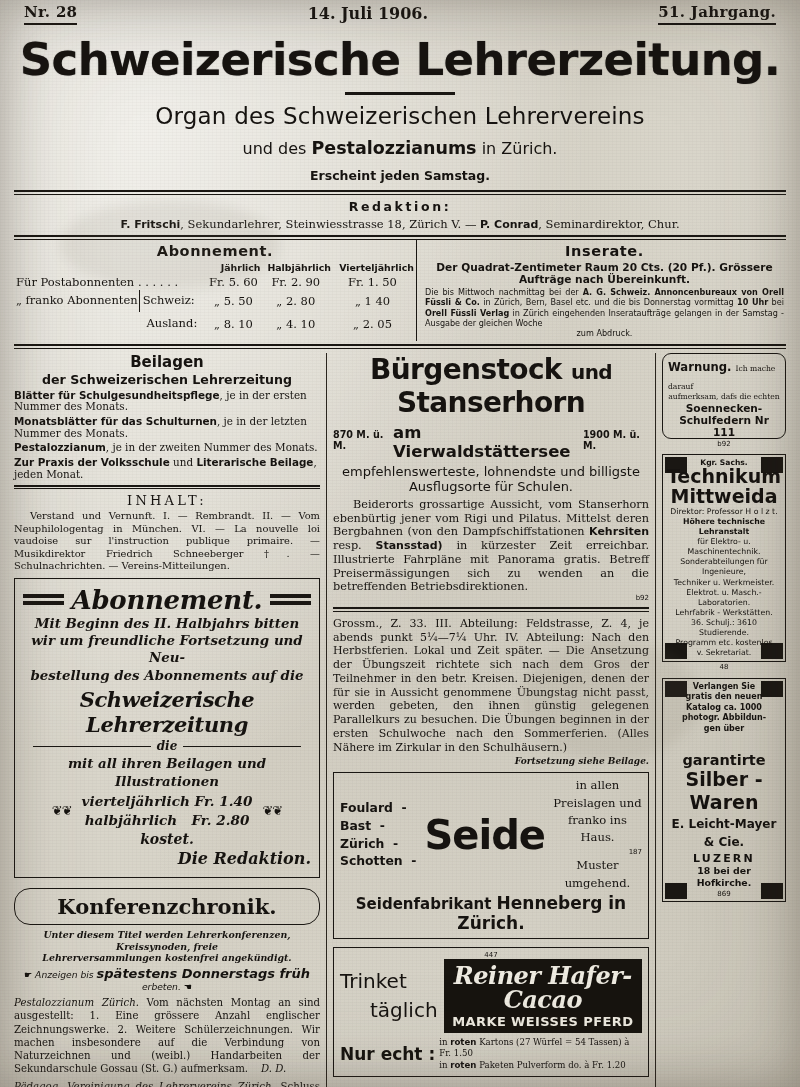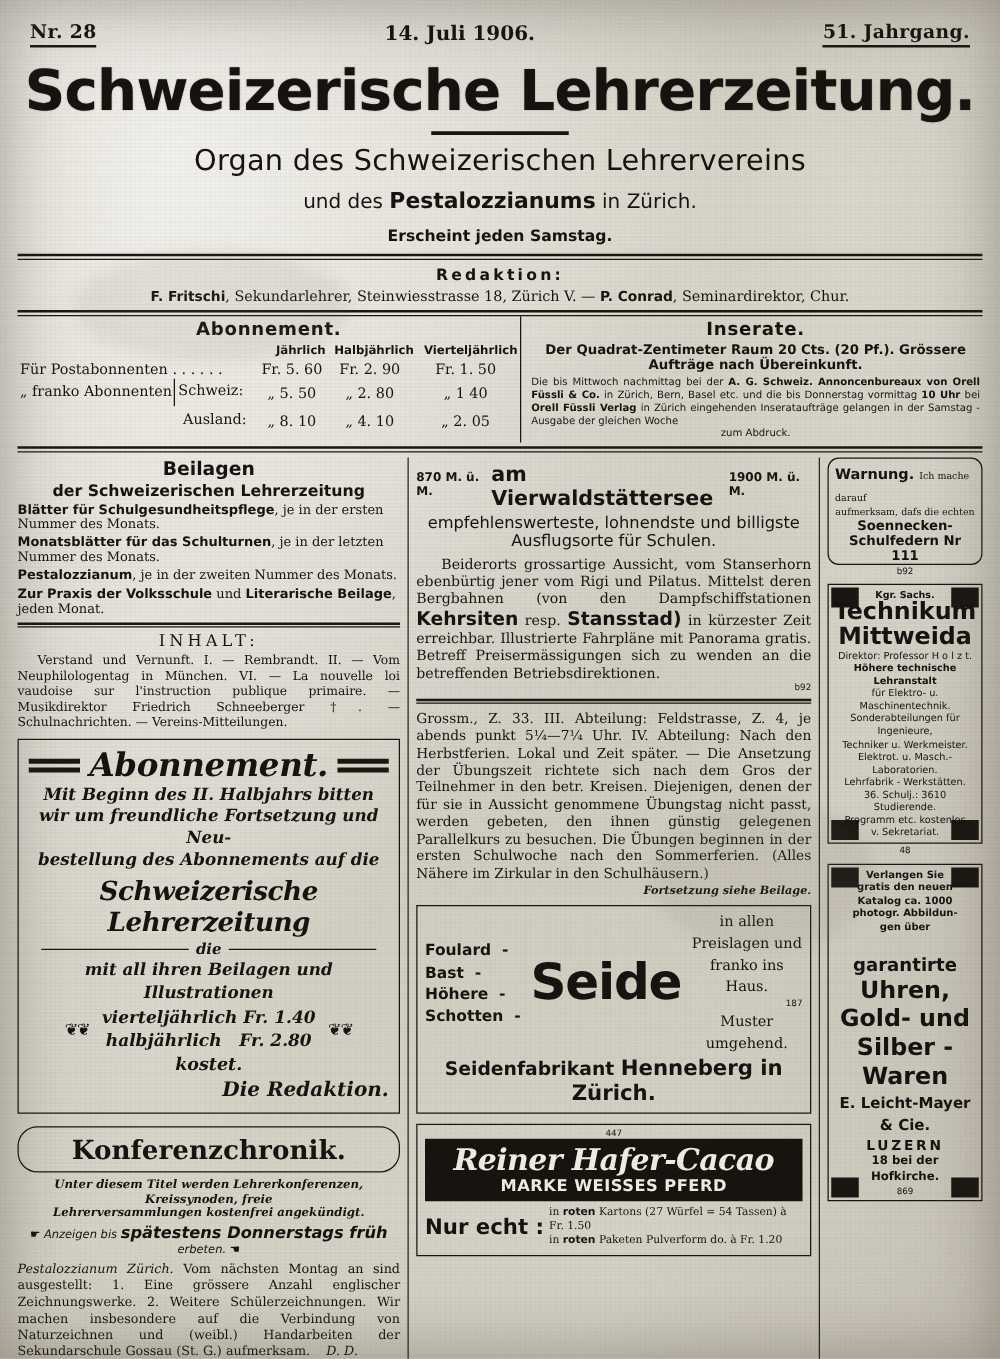--- a/index.html
+++ b/index.html
@@ -25,21 +25,21 @@
     background-image:
       repeating-linear-gradient(0deg, rgba(90,82,66,.10) 0 1px, rgba(255,255,255,0) 1px 3px),
       repeating-linear-gradient(90deg, rgba(90,82,66,.07) 0 1px, rgba(255,255,255,0) 1px 4px);
   }
   .vign{position:absolute;inset:0;pointer-events:none;
     box-shadow: inset 0 0 48px rgba(60,52,40,.33), inset 0 0 120px rgba(60,52,40,.16);}
   .page{position:absolute;inset:0;padding:0 10px;box-sizing:border-box;}
 
   
   .topline{display:flex;justify-content:space-between;align-items:flex-end;
-           padding:16px 14px 0 14px;}
+           padding:3px 14px 0 14px;}
   .topline .nr,.topline .jg{font-family:"DejaVu Serif",serif;font-weight:bold;font-size:15px;
            letter-spacing:.3px;border-bottom:2.4px solid #1a1713;padding-bottom:2px;}
   .topline .dt{font-family:"DejaVu Serif",serif;font-weight:bold;font-size:16px;padding-bottom:2px;}
 
   .title{
     text-align:center;font-family:"DejaVu Sans",sans-serif;font-weight:bold;
     font-size:45px;letter-spacing:-.6px;margin:12px 0 0 0;line-height:1;
     text-shadow:0 0 1px rgba(0,0,0,.5);
   }
   .ruleshort{width:110px;height:3px;background:#1a1713;margin:10px auto 8px auto;}
@@ -116,21 +116,21 @@
   .kpara{font-family:"DejaVu Serif",serif;font-size:10.2px;line-height:1.3;text-align:justify;margin-top:4px;}
   .kpara i{font-style:italic;}
 
   
   .buerg h1{margin:0;text-align:center;font-family:"DejaVu Sans",sans-serif;font-weight:bold;font-size:28px;letter-spacing:-.6px;}
   .buerg h1 .sm{font-size:20px;font-weight:bold;}
   .bline{display:flex;justify-content:space-between;align-items:baseline;margin-top:4px;font-family:"DejaVu Sans",sans-serif;font-size:9.6px;font-weight:bold;}
   .bline .mid{font-size:16.5px;font-weight:bold;}
   .bsub{text-align:center;font-family:"DejaVu Sans",sans-serif;font-size:13px;margin-top:3px;}
   .bbody{font-family:"DejaVu Serif",serif;font-size:11.3px;line-height:1.22;text-align:justify;margin-top:4px;text-indent:20px;}
-  .bbody b{font-family:"DejaVu Sans",sans-serif;font-weight:bold;font-size:15px;}
+  .bbody b{font-family:"DejaVu Sans",sans-serif;font-weight:bold;font-size:11px;}
   .refno{text-align:right;font-size:7px;font-family:"DejaVu Sans",sans-serif;}
 
   .hr3{border-top:2.4px solid #1a1713;border-bottom:1px solid #1a1713;height:1.5px;margin:5px 0;}
 
   .gross{font-family:"DejaVu Serif",serif;font-size:11px;line-height:1.25;text-align:justify;}
   .fortsetz{text-align:right;font-family:"DejaVu Serif",serif;font-style:italic;font-weight:bold;font-size:9px;margin-top:2px;}
 
   
   .seide{border:1.8px solid #1a1713;margin-top:6px;padding:4px 6px 5px 6px;}
   .seideGrid{display:flex;align-items:center;}
@@ -333,20 +333,25 @@
       </div>
       <div class="kpara">
         <i>Pädagog. Vereinigung des Lehrervereins Zürich.</i><span> Schluss der Zeichenausstellung im Pestalozzianum Samstag, den 14. Juli a. c.</span>
       </div>
 
     </div>
 
     <div class="colM">
 
       <div class="buerg">
+        <h1>
+          <span>Bürgenstock</span>
+          <span class="sm">und</span>
+          <span>Stanserhorn</span>
+        </h1>
         <div class="bline">
           <span>870 M. ü. M.</span>
           <span class="mid">am Vierwaldstättersee</span>
           <span>1900 M. ü. M.</span>
         </div>
         <div class="bsub">empfehlenswerteste, lohnendste und billigste Ausflugsorte für Schulen.</div>
         <div class="bbody">
           <span>Beiderorts grossartige Aussicht, vom Stanserhorn ebenbürtig jener vom Rigi und Pilatus. Mittelst deren Bergbahnen (von den Dampfschiffstationen </span><b>Kehrsiten</b><span> resp. </span><b>Stansstad)</b><span> in kürzester Zeit erreichbar. Illustrierte Fahrpläne mit Panorama gratis. Betreff Preisermässigungen sich zu wenden an die betreffenden Betriebsdirektionen.</span>
         </div>
         <div class="refno">b92</div>
@@ -357,39 +362,43 @@
       <div>
         <div class="gross">Grossm., Z. 33. III. Abteilung: Feldstrasse, Z. 4, je abends punkt 5¼—7¼ Uhr. IV. Abteilung: Nach den Herbstferien. Lokal und Zeit später. — Die Ansetzung der Übungszeit richtete sich nach dem Gros der Teilnehmer in den betr. Kreisen. Diejenigen, denen der für sie in Aussicht genommene Übungstag nicht passt, werden gebeten, den ihnen günstig gelegenen Parallelkurs zu besuchen. Die Übungen beginnen in der ersten Schulwoche nach den Sommerferien. (Alles Nähere im Zirkular in den Schulhäusern.)</div>
         <div class="fortsetz">Fortsetzung siehe Beilage.</div>
       </div>
 
       <div class="seide">
         <div class="seideGrid">
           <div class="seideL">
             <div><span>Foulard</span> &nbsp;<span>-</span></div>
             <div><span>Bast</span> &nbsp;<span>-</span></div>
-            <div><span>Höhere</span> &nbsp;<span>-</span></div>
+            <div><span>Zürich</span> &nbsp;<span>-</span></div>
             <div><span>Schotten</span> &nbsp;<span>-</span></div>
           </div>
           <div class="seideWord">Seide</div>
           <div class="seideR">
             <div>in allen Preislagen und</div>
             <div>franko ins Haus.</div>
             <span class="tiny">187</span>
             <div>Muster umgehend.</div>
           </div>
         </div>
         <div class="seideFoot">
           <span class="thin">Seidenfabrikant </span><span>Henneberg in Zürich.</span>
         </div>
       </div>
 
       <div class="cacao">
         <div class="cacaoNo">447</div>
         <div class="cacaoTop">
+          <div class="cacaoL">
+            <div>Trinket</div>
+            <div class="l2">täglich</div>
+          </div>
           <div class="logo">
             <div class="w1">Reiner Hafer-Cacao</div>
             <div class="w2">MARKE WEISSES PFERD</div>
           </div>
         </div>
         <div class="cacaoBot">
           <div class="nurecht">Nur echt :</div>
           <div class="cacaoPr">
             <div><span>in </span><b>roten</b><span> Kartons (27 Würfel = 54 Tassen) à Fr. 1.50</span></div>
             <div><span>in </span><b>roten</b><span> Paketen Pulverform            do.        à Fr. 1.20</span></div>
@@ -448,21 +457,20 @@
         <div class="tcorner" style="left:3px;bottom:3px"></div>
         <div class="tcorner" style="right:3px;bottom:3px"></div>
         <div class="goldTop">
           <div>Verlangen Sie</div>
           <div>gratis den neuen</div>
           <div>Katalog ca. 1000</div>
           <div>photogr. Abbildun-</div>
           <div>gen über</div>
         </div>
         <div class="goldG">garantirte</div>
-        <div class="goldBig">Uhren, Gold- und</div>
         <div class="goldBig">Silber - Waren</div>
         <div class="goldN">E. Leicht-Mayer</div>
         <div class="goldN">&amp; Cie.</div>
         <div class="goldL">LUZERN</div>
         <div class="goldA">18 bei der</div>
         <div class="goldA">Hofkirche.</div>
         <div class="refR">869</div>
       </div>
 
     </div>

